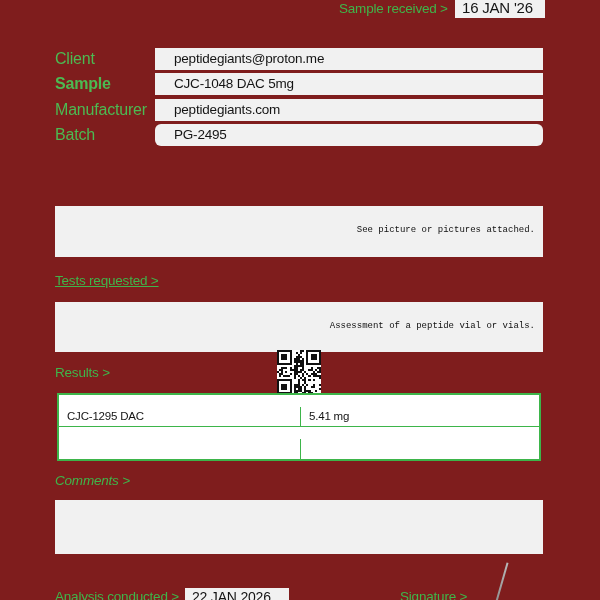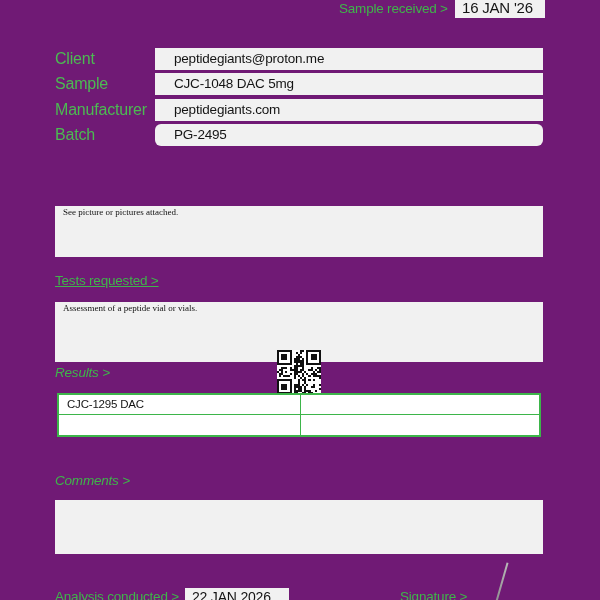--- a/index.html
+++ b/index.html
@@ -1,47 +1,47 @@
 <!DOCTYPE html>
 <html><head>
 <meta charset="utf-8">
 <style>
   * { margin:0; padding:0; box-sizing:border-box; }
   html,body { background:#fff; }
   .page {
-    position:relative; width:600px; height:600px; background:#701a75;
+    position:relative; width:600px; height:600px; background:#7f1d1d;
     overflow:hidden; font-family:"Liberation Sans", sans-serif; color:#141414;
   }
   .heading {
     position:absolute; font-size:13.5px; letter-spacing:-0.2px; color:#3fb54a;
     white-space:nowrap;
   }
   .graybox { position:absolute; background:#f1f1f1; }
   .value-text {
     font-size:13.5px; letter-spacing:-0.2px; color:#141414; line-height:22px;
     padding-left:19px; white-space:nowrap;
   }
   .label-text {
     position:absolute; left:55px; font-size:16px; letter-spacing:-0.2px;
     color:#4cba52; line-height:22px; white-space:nowrap;
   }
   .box-content {
-    font-family:Liberation Serif, serif; font-size:9px; color:#101010;
-    padding:0 8px; line-height:12px;
+    font-family:Liberation Mono, monospace; font-size:9px; color:#101010;
+    padding:18px 8px; line-height:12px;text-align:right;
   }
   
   .hdr-label { position:absolute; left:339px; top:1px; }
   .hdr-datebox { left:455px; top:-4px; width:90px; height:22px; }
   .hdr-datebox .dt { font-size:15px; line-height:24px; padding-left:7px; letter-spacing:-0.2px; white-space:nowrap; }
   
   .results-table {
     position:absolute; left:57px; top:393px; width:484px;
     border:2px solid #3db54a; background:#fff;
   }
-  .rt-row { display:flex; height:20px; border-bottom:1.5px solid #3db54a; }
+  .rt-row { display:flex; height:20px; border-bottom:1.5px solid #3db54a;margin-top:12px; }
   .rt-row:last-child { border-bottom:none; }
   .rt-name {
     width:242px; border-right:1.5px solid #3db54a; font-size:11.5px;
     letter-spacing:-0.2px; line-height:19px; padding-left:8px; white-space:nowrap;
   }
   .rt-val { flex:1; font-size:11.5px; letter-spacing:-0.2px; line-height:19px; padding-left:8px; white-space:nowrap; }
   
   .qr { position:absolute; left:277px; top:350px; width:44px; height:44px; }
   .qr svg { width:44px; height:44px; shape-rendering:crispEdges; }
   
@@ -63,21 +63,21 @@
     <div class="dt">16 JAN '26</div>
   </div>
 
   <div>
     <div class="label-text" style="top:48px;">Client</div>
     <div class="graybox" style="left:155px; top:48px; width:388px; height:22px;">
       <div class="value-text">peptidegiants@proton.me</div>
     </div>
   </div>
   <div>
-    <div class="label-text" style="top:73px;">Sample</div>
+    <div class="label-text" style="top:73px;font-weight:bold;">Sample</div>
     <div class="graybox" style="left:155px; top:73px; width:388px; height:22px;">
       <div class="value-text">CJC-1048 DAC 5mg</div>
     </div>
   </div>
   <div>
     <div class="label-text" style="top:99px;">Manufacturer</div>
     <div class="graybox" style="left:155px; top:99px; width:388px; height:22px;">
       <div class="value-text">peptidegiants.com</div>
     </div>
   </div>
@@ -86,25 +86,25 @@
     <div class="graybox" style="left:155px; top:124px; width:388px; height:22px;border-radius:6px;">
       <div class="value-text">PG-2495</div>
     </div>
   </div>
 
   <div class="graybox" style="left:55px; top:206px; width:488px; height:51px;">
     <div class="box-content">See picture or pictures attached.</div>
   </div>
 
   <div class="heading" style="left:55px; top:273px;text-decoration:underline;">Tests requested &gt;</div>
-  <div class="graybox" style="left:55px; top:302px; width:488px; height:60px;">
+  <div class="graybox" style="left:55px; top:302px; width:488px; height:50px;">
     <div class="box-content">Assessment of a peptide vial or vials.</div>
   </div>
 
-  <div class="heading" style="left:55px; top:365px;font-style:italic;">Results &gt;</div>
+  <div class="heading" style="left:55px; top:365px;">Results &gt;</div>
 
   <div class="qr">
     <svg viewBox="0 0 21 21" xmlns="http://www.w3.org/2000/svg">
       <rect x="0" y="0" width="21" height="21" fill="#ffffff"></rect>
       <g fill="#111111">
 
         <rect x="0" y="0" width="7" height="7"></rect>
           <rect x="1" y="1" width="5" height="5" fill="#ffffff"></rect>
           <rect x="2" y="2" width="3" height="3"></rect>
         <rect x="14" y="0" width="7" height="7"></rect>
@@ -237,20 +237,21 @@
           <rect x="13" y="20" width="1" height="1"></rect>
           <rect x="15" y="20" width="1" height="1"></rect>
           <rect x="16" y="20" width="1" height="1"></rect>
         </g>
     </svg>
   </div>
 
   <div class="results-table">
     <div class="rt-row">
       <div class="rt-name">CJC-1295 DAC</div>
+      <div class="rt-val">5.41 mg</div>
     </div>
     <div class="rt-row">
       <div class="rt-name"></div>
       <div class="rt-val"></div>
     </div>
   </div>
 
   <div class="heading" style="left:55px; top:473px;font-style:italic;">Comments &gt;</div>
   <div class="graybox" style="left:55px; top:500px; width:488px; height:54px;">
     <div class="box-content"></div>

